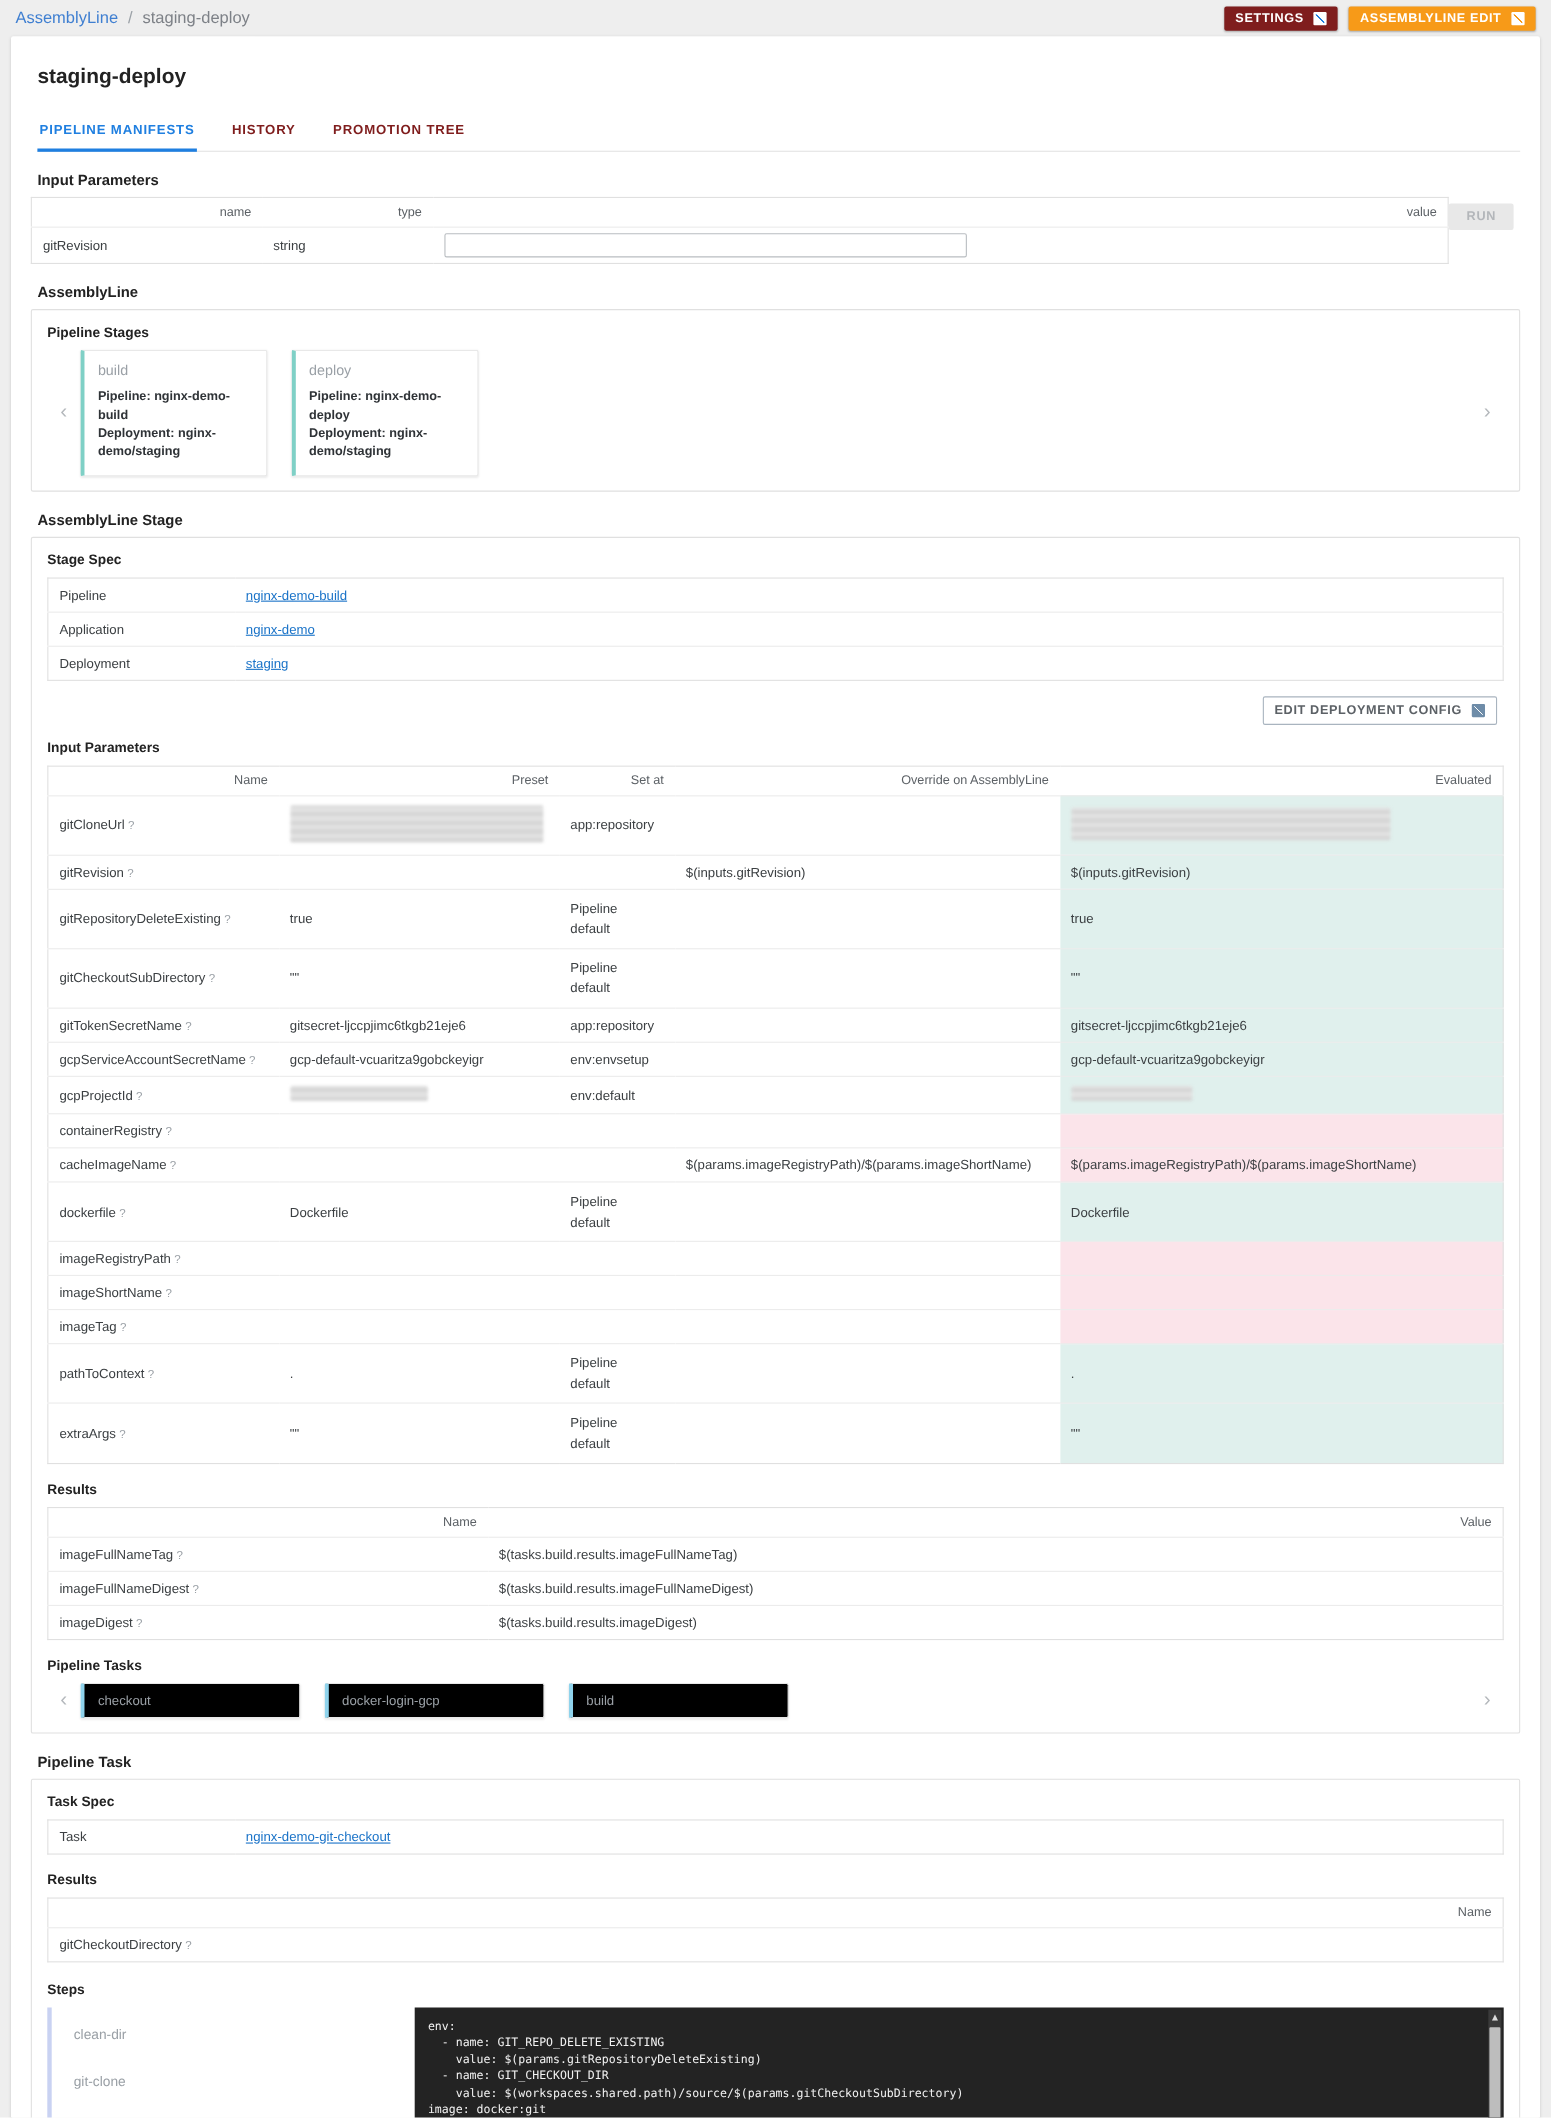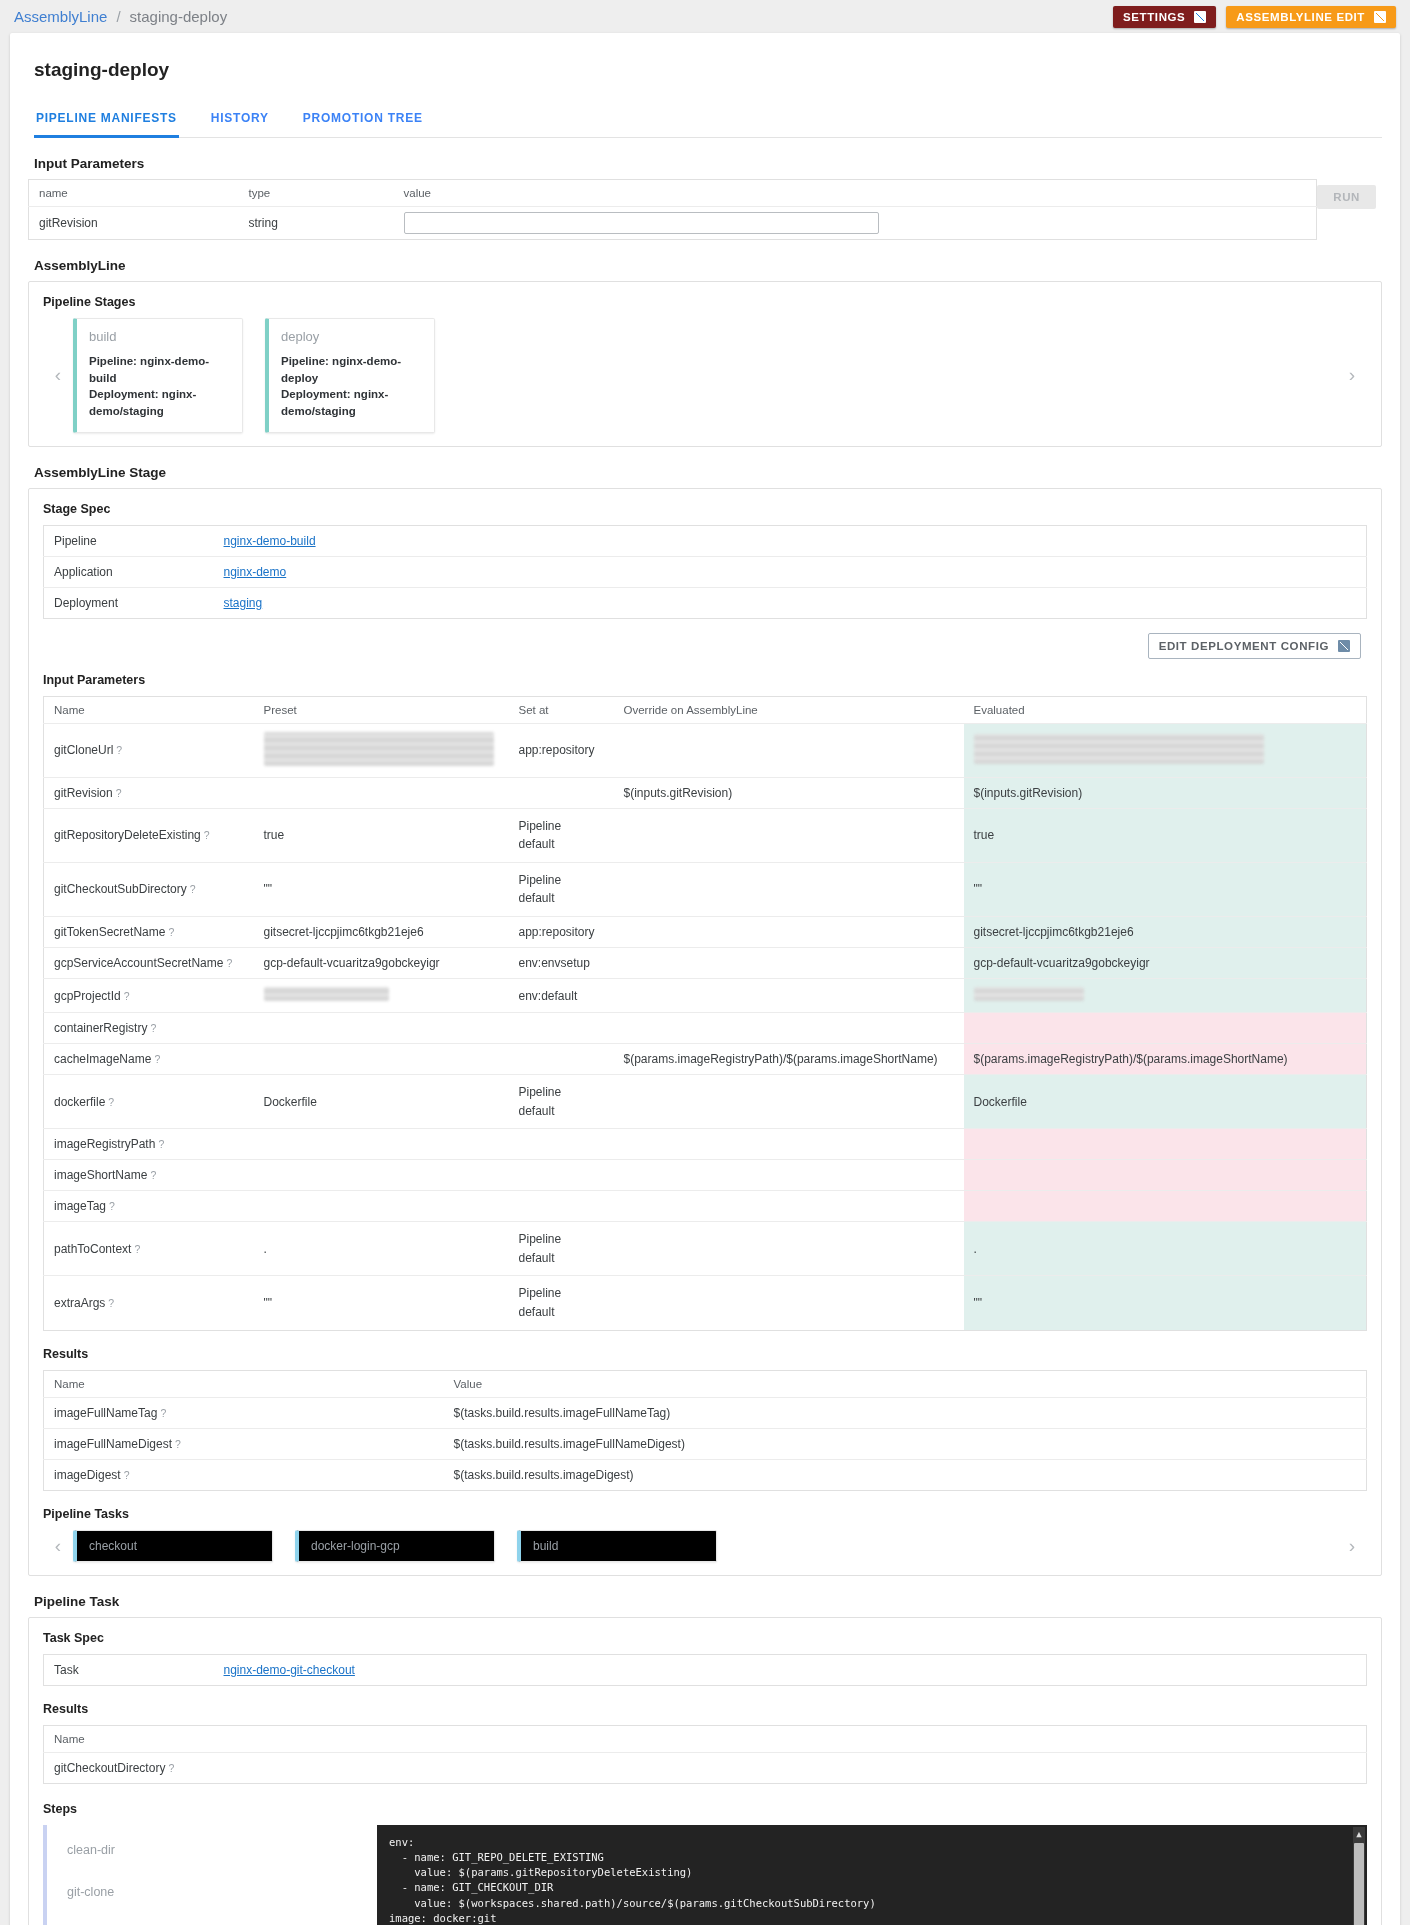--- a/index.html
+++ b/index.html
@@ -47,34 +47,34 @@
     background:#fff; margin:0 10px; border-radius:2px;
     box-shadow:0 1px 3px rgba(0,0,0,.16);
     min-height:1880px; padding:18px 18px 0 18px;
   }
   .page-title { font-size:19px; font-weight:bold; color:#222; margin:8px 0 0 6px; }
 
   
   .tabs { display:flex; gap:30px; margin:24px 0 0 6px; border-bottom:1px solid #e3e3e3; }
   .tab {
     padding:6px 2px 10px 2px; font-size:12px; font-weight:bold;
-    letter-spacing:.75px; color:#3b82f6; cursor:pointer;
+    letter-spacing:.75px; color:#7f1d1d; cursor:pointer;
     border-bottom:3px solid transparent; margin-bottom:-1px;
   }
   .tab.active { color:#1f7fe0; border-bottom-color:#1f7fe0; }
 
   .section-label { font-size:13.5px; font-weight:bold; color:#222; margin:18px 0 8px 6px; }
   .sub-label { font-size:12.5px; font-weight:bold; color:#222; margin:0 0 9px 0; }
 
   .panel { border:1px solid #e0e0e0; border-radius:2px; background:#fff; padding:13px 14px; }
 
   
   table.grid { border-collapse:collapse; width:100%; }
   table.grid th {
-    text-align:left; font-weight:normal; color:#5c6166; font-size:11.5px;
+    text-align:right; font-weight:normal; color:#5c6166; font-size:11.5px;
     padding:7px 10px; border-bottom:1px solid #ececec; background:#fff;
   }
   table.grid td {
     padding:8px 10px; font-size:12px; color:#3c4043;
     border-bottom:1px solid #ececec; vertical-align:middle;
   }
   table.grid tr:last-child td { border-bottom:none; }
   .framed { border:1px solid #e0e0e0; border-radius:2px; }
 
   

